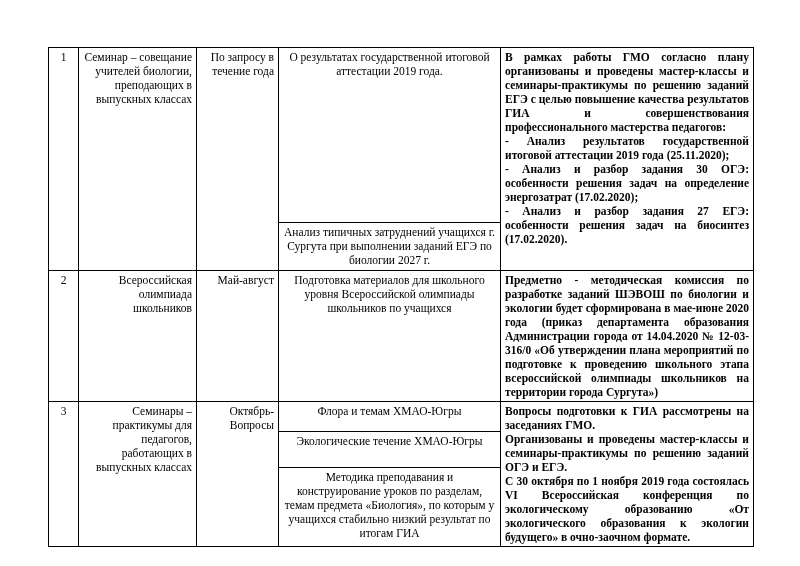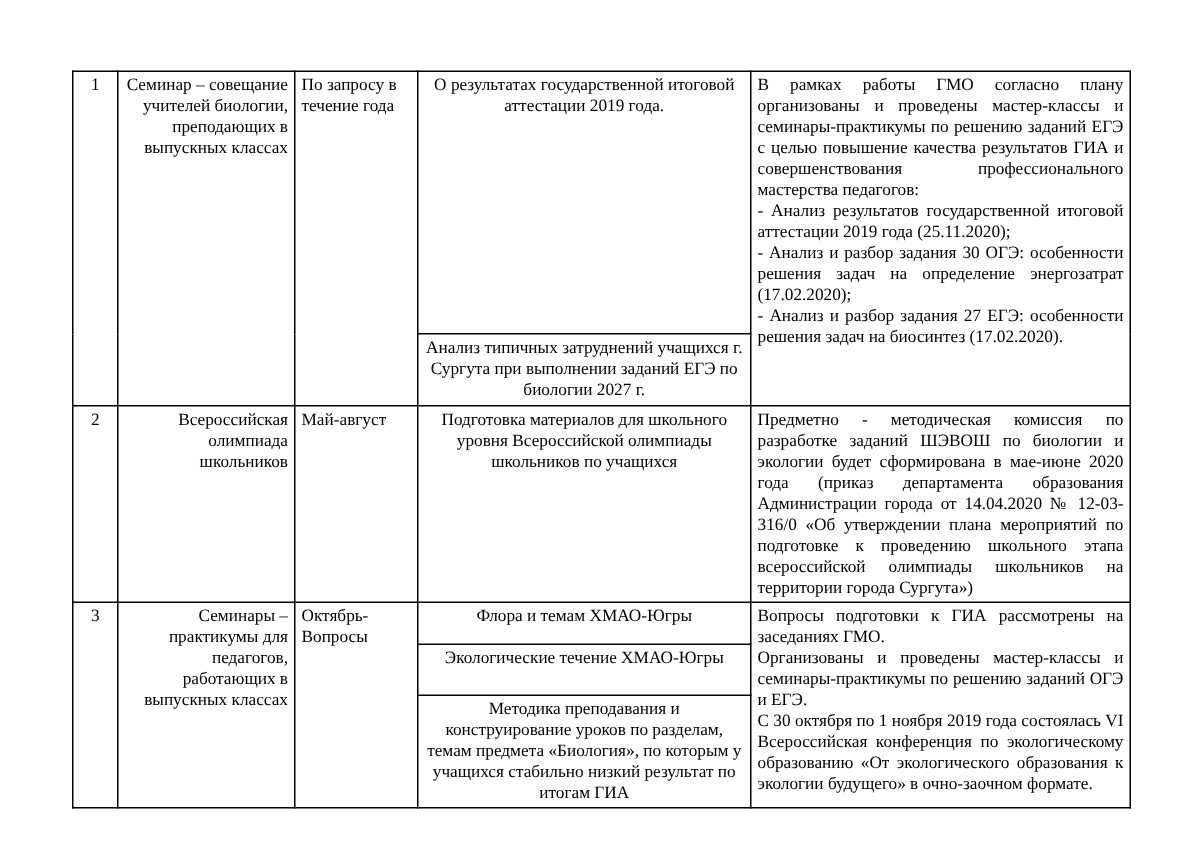--- a/index.html
+++ b/index.html
@@ -36,23 +36,23 @@
     overflow: hidden;
   }
   col.c-num    { width: 30px; }
   col.c-name   { width: 118px; }
   col.c-timing { width: 82px; }
   col.c-topic  { width: 222px; }
   col.c-result { width: 253px; }
 
   td.num    { text-align: center; }
   td.name   { text-align: right; }
-  td.timing { text-align: left; }
+  td.timing { text-align: right; }
   td.topic  { text-align: center; }
-  td.result { text-align: justify; }
+  td.result { text-align: justify; font-weight: bold; }
 
   tr.h-r1a { height: 175px; }
   tr.h-r1b { height: 48px; }
   tr.h-r2  { height: 115px; }
   tr.h-r3a { height: 28px; }
   tr.h-r3b { height: 34px; }
   tr.h-r3c { height: 75px; }
 
   td.num-offset { padding-top: 8px; }
 </style>

